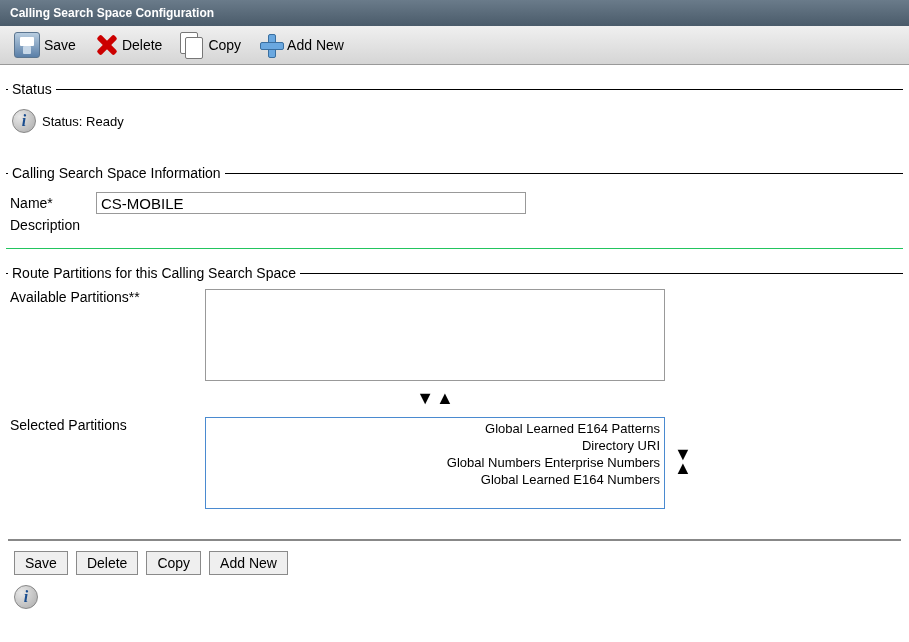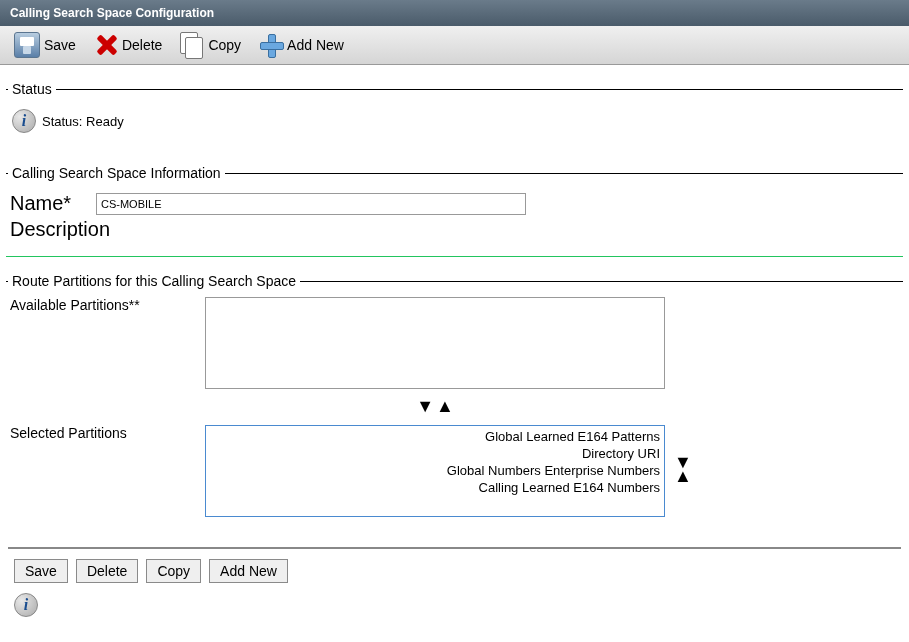--- a/index.html
+++ b/index.html
@@ -71,28 +71,28 @@
     color: #1a4d8f;
     font-size: 16px;
   }
   .form-row {
     display: flex;
     align-items: center;
     margin: 3px 0;
   }
   .form-label {
     width: 86px;
-    font-size: 20px;
+    font-size: 14px;
   }
   .form-input {
     width: 430px;
     height: 22px;
     border: 1px solid #999;
     padding: 2px 4px;
-    font-size: 11px;
+    font-size: 15px;
     font-family: inherit;
   }
   .partitions-grid {
     display: grid;
     grid-template-columns: 195px auto;
     row-gap: 8px;
     align-items: start;
   }
   .plabel { font-size: 14px; }
   .listbox {
@@ -233,21 +233,21 @@
       <div class="arrow-row">
         <span class="arrow-btn">▼</span><span class="arrow-btn">▲</span>
       </div>
 
       <div class="plabel">Selected Partitions</div>
       <div class="sel-wrap">
         <div class="listbox selected" id="selected-list">
             <div class="opt">Global Learned E164 Patterns</div>
             <div class="opt">Directory URI</div>
             <div class="opt">Global Numbers Enterprise Numbers</div>
-            <div class="opt">Calling Learned E164 Numbers</div>
+            <div class="opt">Global Learned E164 Numbers</div>
           </div>
         <div class="side-arrows">
           <span class="arrow-btn">▼</span>
           <span class="arrow-btn">▲</span>
         </div>
       </div>
 
     </div>
   </fieldset>
 

